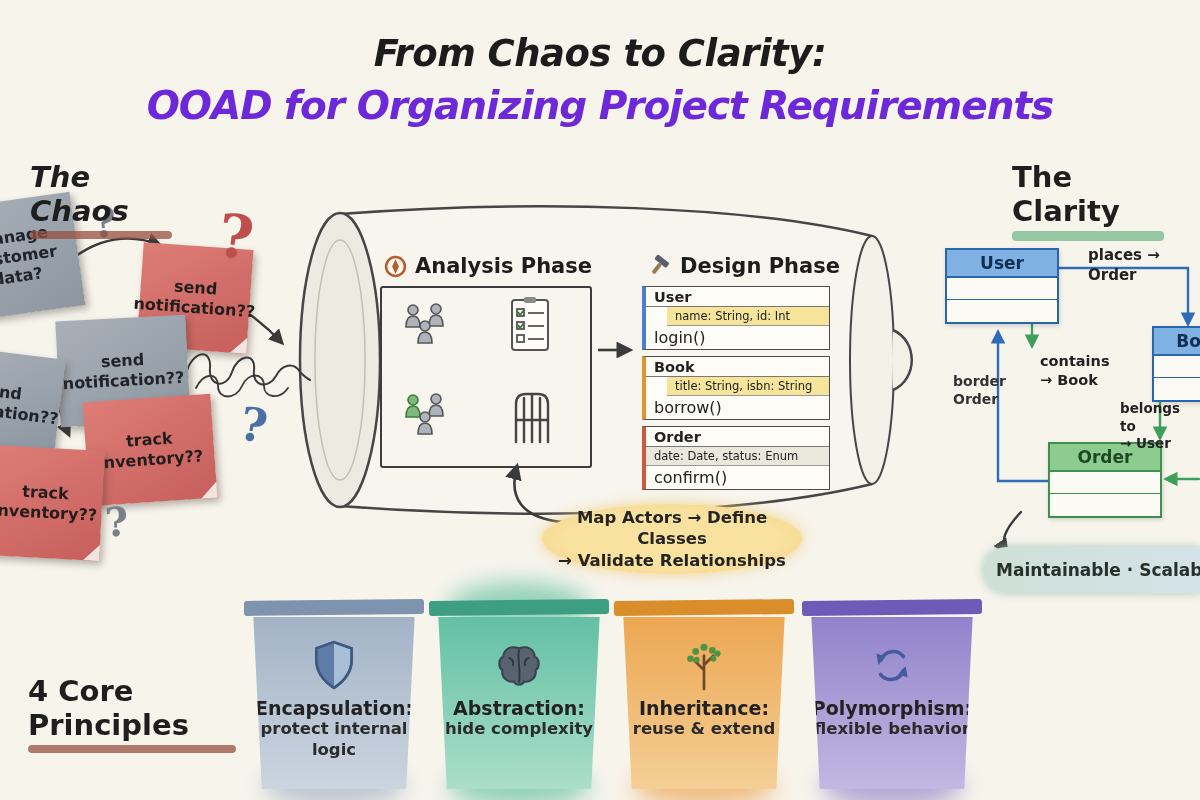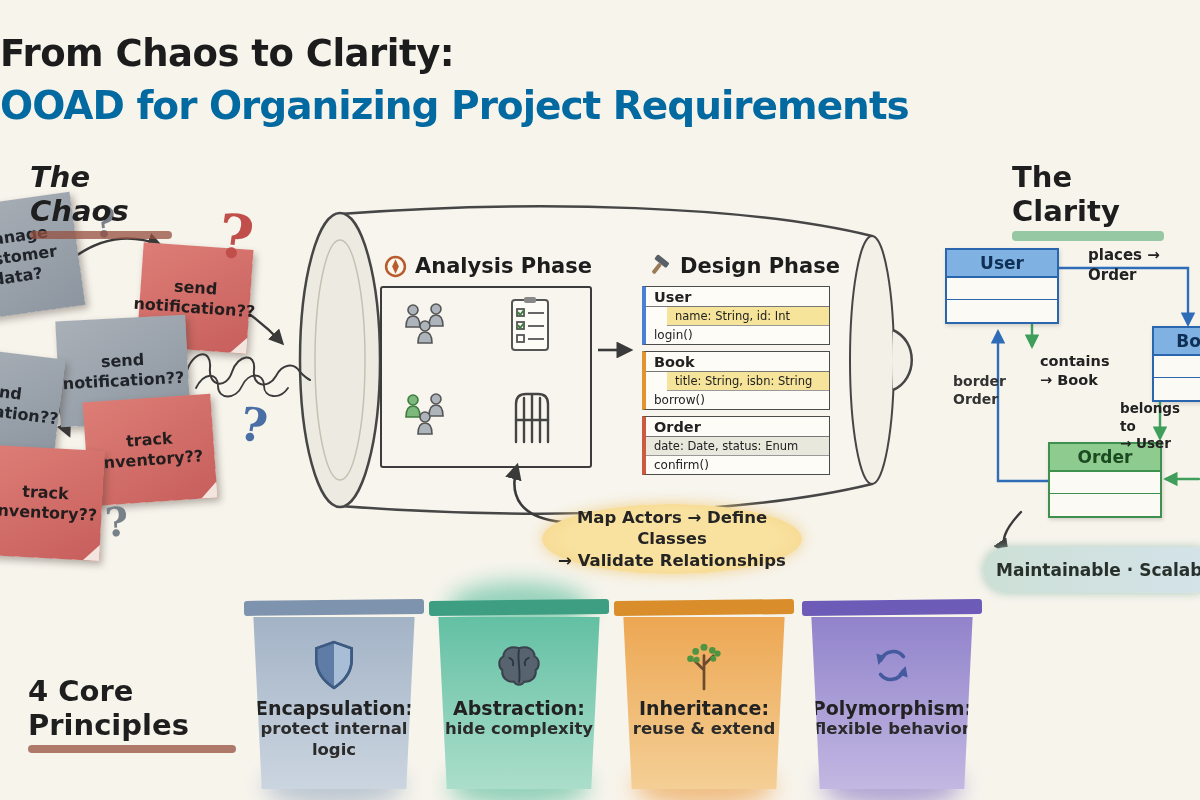--- a/index.html
+++ b/index.html
@@ -2,23 +2,23 @@
 <html><head>
 <meta charset="utf-8">
 <style>
   * { margin:0; padding:0; box-sizing:border-box; }
   body { background:#e8e4da; font-family:"DejaVu Sans","Liberation Sans",sans-serif; }
   .canvas { position:relative; width:1200px; height:800px; background:#f7f4ec; overflow:hidden;
             font-family:"DejaVu Sans","Liberation Sans",sans-serif; color:#222; }
   .layer { position:absolute; left:0; top:0; z-index:1; }
 
   
-  .title-wrap { position:absolute; left:0; right:0; top:32px; text-align:left; z-index:2; }
+  .title-wrap { position:absolute; left:0; right:0; top:32px; text-align:center; z-index:2;font-style:italic; }
   .title-l1 { font-size:37px; font-weight:bold; letter-spacing:-0.5px; color:#1c1c1c; }
-  .title-l2 { font-size:39px; font-weight:bold; letter-spacing:-1px; color:#0369a1; margin-top:8px; }
+  .title-l2 { font-size:39px; font-weight:bold; letter-spacing:-1px; color:#6d28d9; margin-top:8px; }
 
   
   .sec-h { position:absolute; z-index:3; font-weight:bold; color:#1e1e1e; }
   .sec-h .txt { font-size:29px; display:block; }
   .sec-h .ul { display:block; height:8px; border-radius:4px; margin-top:3px; filter:blur(0.5px); }
   .h-chaos { left:30px; top:160px; width:142px;font-style:italic; }
   .h-chaos .ul { background:rgba(150,80,64,0.75); }
   .h-clarity { left:1012px; top:160px; width:152px; }
   .h-clarity .ul { background:rgba(125,190,145,0.8); height:10px; }
   .h-principles { left:28px; top:674px; width:208px; }
@@ -39,21 +39,21 @@
   .phase-h { position:absolute; z-index:2; display:flex; align-items:center; gap:8px;
              font-size:21px; font-weight:bold; color:#1d1d1d; }
   .analysis-box { position:absolute; left:380px; top:286px; width:212px; height:182px;
                   border:2.5px solid #3c3c3c; border-radius:3px; z-index:2; }
   .a-icon { position:absolute; }
 
   .design-col { position:absolute; left:642px; top:286px; width:188px; z-index:2; }
   .dcls { border:1.5px solid #4c4c4c; background:#fdfcf7; margin-bottom:6px; }
   .dcls-name { font-size:14.5px; font-weight:bold; padding:2px 8px 1px; border-bottom:1px solid #777; }
   .dcls-attr { font-size:11.5px; padding:2px 8px; border-bottom:1px solid #999; white-space:nowrap; }
-  .dcls-method { font-size:12px; padding:2px 8px; }
+  .dcls-method { font-size:16px; padding:2px 8px; }
   .hl-y { background:#f6e49a;margin-left:21px; }
   .hl-g { background:#e9e8dd; }
   .bl-blue { border-left:4px solid #4a7fd4; }
   .bl-orange { border-left:4px solid #e0952f; }
   .bl-red { border-left:4px solid #cc5a41; }
 
   
   .map-bubble { position:absolute; left:542px; top:504px; width:260px; height:70px; z-index:3;
                 border-radius:50%; background:radial-gradient(ellipse at center,#f9e2a0 55%,#f2d184 100%);
                 box-shadow:0 0 14px rgba(240,205,130,0.9);

